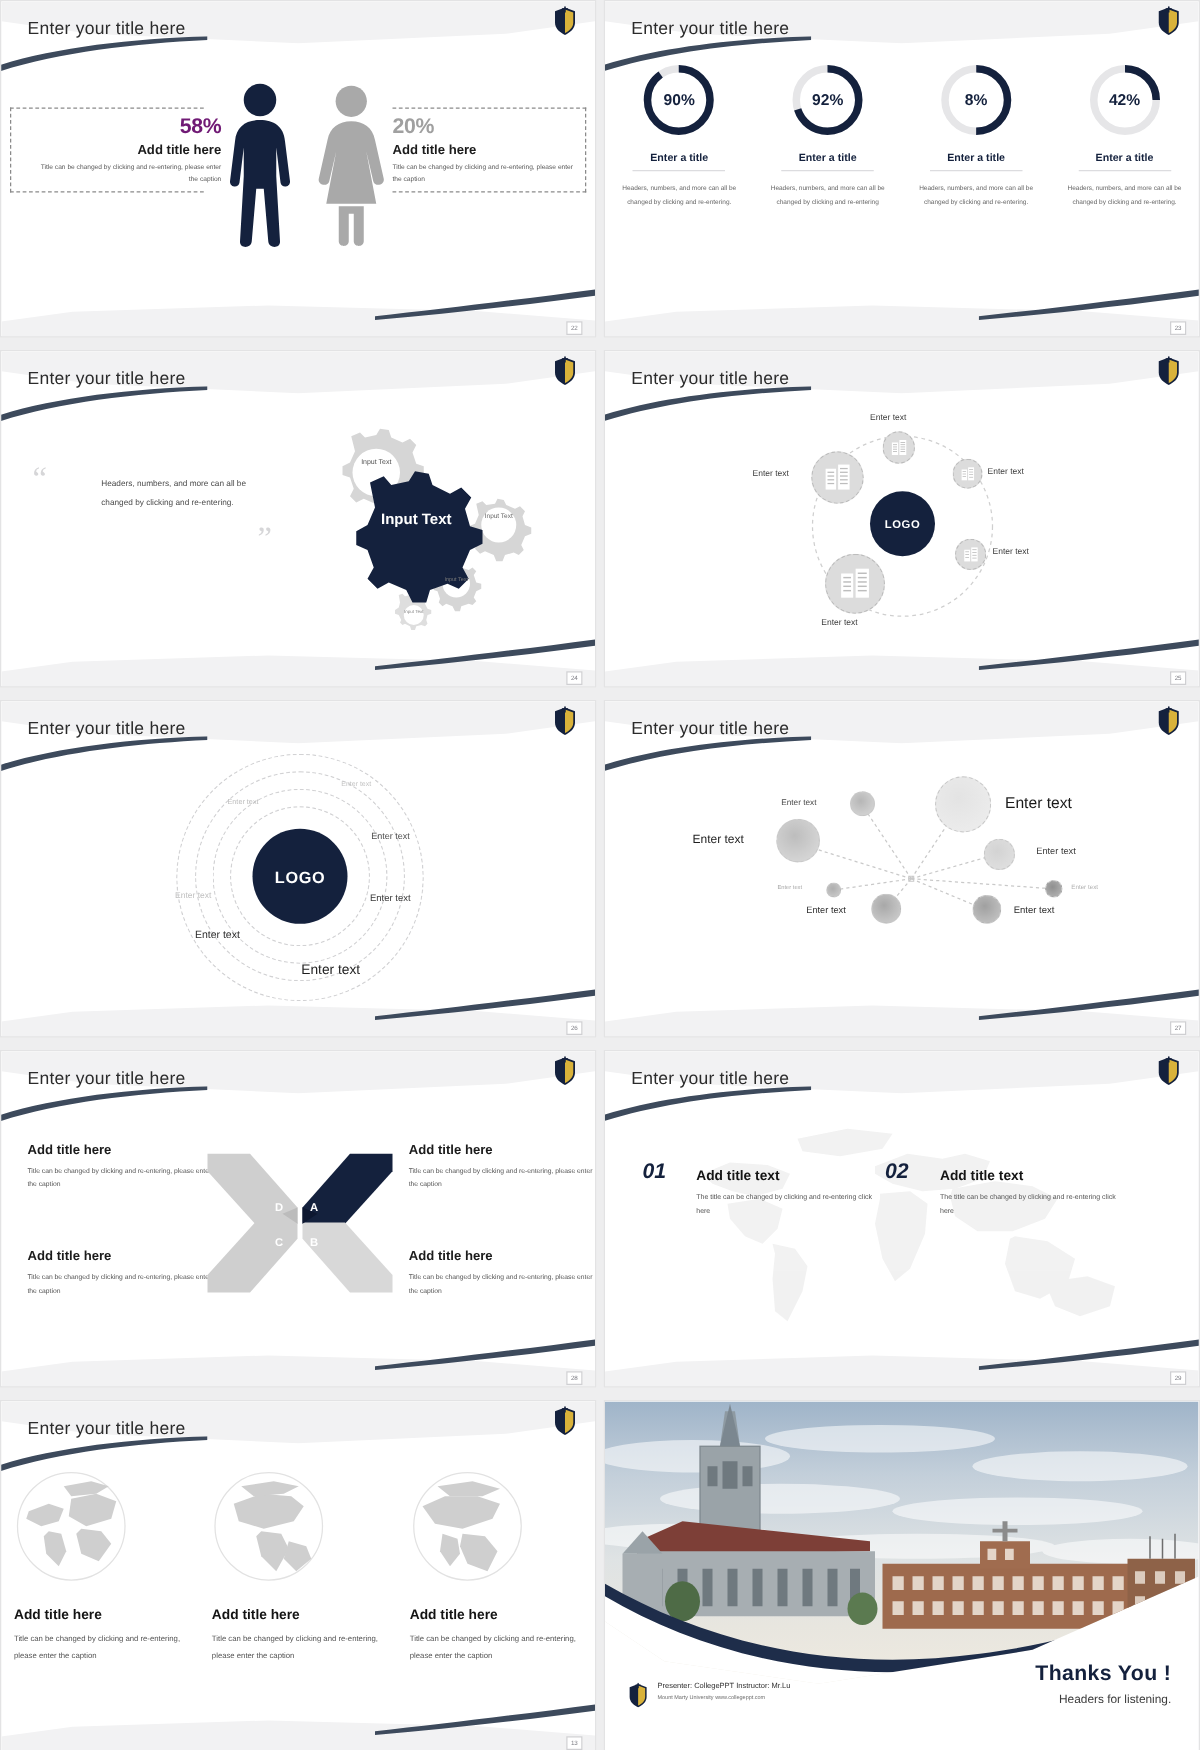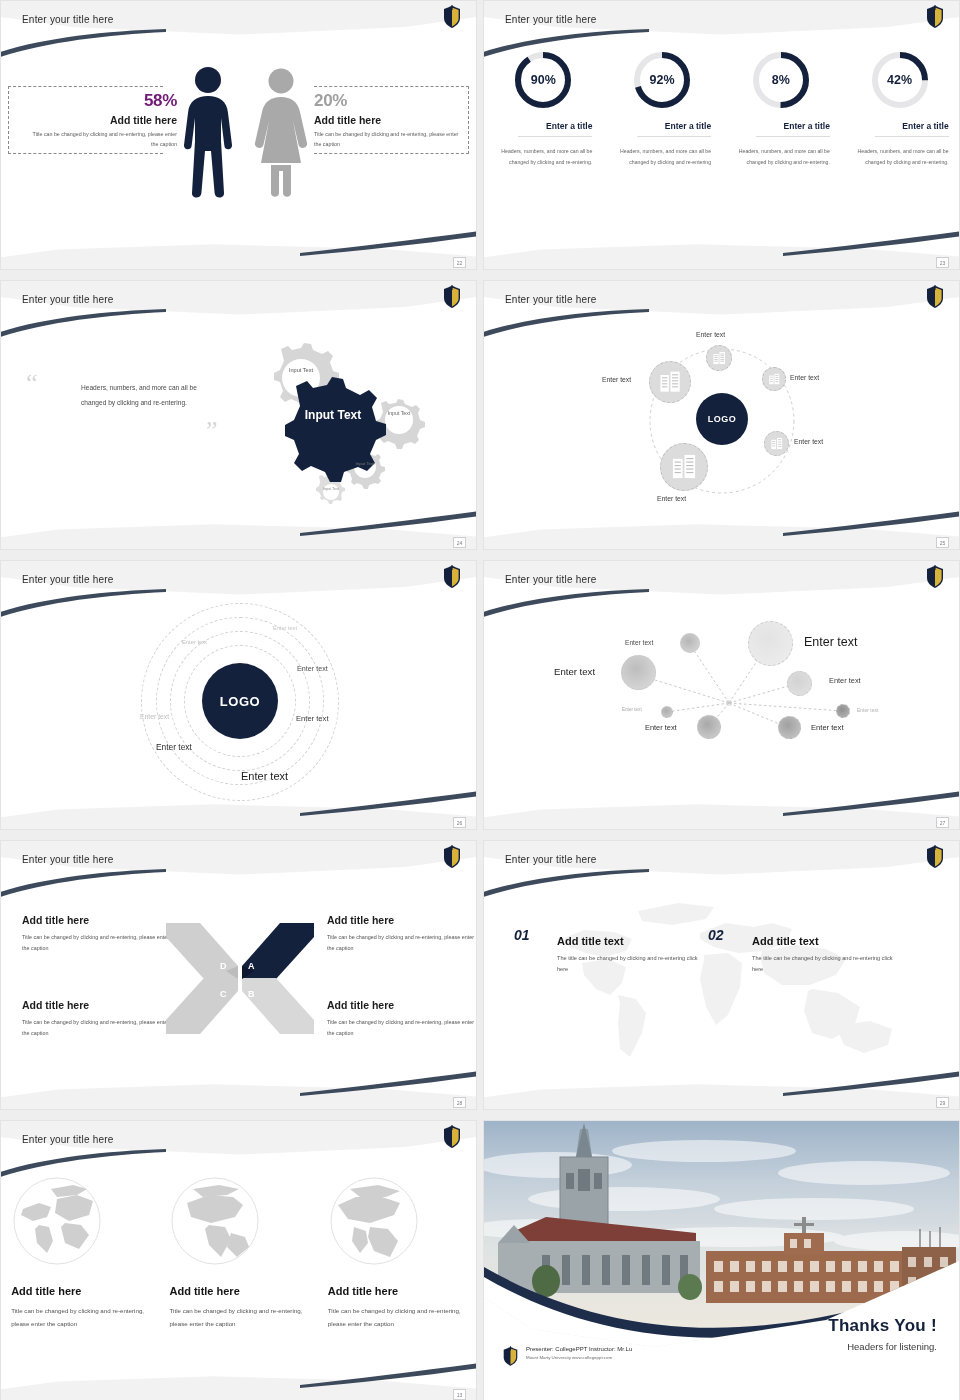--- a/index.html
+++ b/index.html
@@ -33,21 +33,21 @@
     background:#f2f2f3;
     clip-path: polygon(0 0,100% 0,100% 38%, 85% 62%, 50% 80%, 15% 62%, 0 38%);
   }
   .footband {
     position:absolute; left:0; right:0; bottom:0; height:28px;
     background:#f2f2f3;
     clip-path: polygon(0 100%,100% 100%,100% 55%, 80% 28%, 45% 12%, 12% 30%, 0 58%);
   }
   .title {
     position:absolute; left:21px; top:13px;
-    font-size:10px; color:#2b2b2b; letter-spacing:.2px;
+    font-size:14px; color:#2b2b2b; letter-spacing:.2px;
     white-space:nowrap;
   }
   
   .crest { position:absolute; right:14px; top:4px; width:20px; height:24px; }
   
   .sw-tl, .sw-br { position:absolute; pointer-events:none; }
   .sw-tl { left:-10px; top:28px; width:175px; height:35px; }
   .sw-br { right:-4px; bottom:12px; width:180px; height:28px; }
   .pagenum {
     position:absolute; right:10px; bottom:1px;
@@ -65,21 +65,21 @@
   .s1-right { position:absolute; left:313px; top:48px; width:152px; text-align:left; }
   .s1-dash-l { position:absolute; left:7px; top:43px; width:155px; height:68px;
     border:1px dashed #8a8a8a; border-right:none; }
   .s1-dash-r { position:absolute; right:7px; top:43px; width:155px; height:68px;
     border:1px dashed #8a8a8a; border-left:none; }
   .s1-man { position:absolute; left:178px; top:22px; width:58px; height:135px; }
   .s1-woman { position:absolute; left:250px; top:24px; width:60px; height:132px; }
 
   
   .s2-row { position:absolute; left:0; right:0; top:6px; display:flex; justify-content:space-around; }
-  .s2-col { width:98px; text-align:right; }
+  .s2-col { width:98px; text-align:center; }
   .donut { position:relative; width:62px; height:62px; margin:0 auto; }
   .donut .pct {
     position:absolute; inset:0; display:flex; align-items:center; justify-content:center;
     font-size:12.5px; font-weight:bold; color:#14213d;
   }
   .s2-title { font-size:8.5px; font-weight:bold; color:#14213d; margin-top:10px;
      padding-bottom:5px; border-bottom:1px solid #dcdcdf; display:inline-block; min-width:74px;}
   .s2-desc { font-size:5.2px; color:#656565; line-height:2.05; margin-top:9px; }
 
   
@@ -117,38 +117,38 @@
   
   .s7blk { position:absolute; width:150px; }
   .s7h { font-size:10.5px; font-weight:bold; color:#1c1c1c; }
   .s7p { font-size:5.4px; color:#555; line-height:2.0; margin-top:6px; }
   .s7art { position:absolute; left:163px; top:38px; width:152px; height:115px; }
   .s7letter { position:absolute; font-size:9px; font-weight:bold; color:#fff; }
 
   
   .s8map { position:absolute; left:50%; top:50%; transform:translate(-50%,-50%);
      width:400px; height:180px; opacity:.38; }
-  .s8num { position:absolute; font-size:14px; font-weight:bold; font-style:italic; color:#14213d; }
+  .s8num { position:absolute; font-size:17px; font-weight:bold; font-style:italic; color:#14213d; }
   .s8h { position:absolute; font-size:11px; font-weight:bold; color:#141414; }
   .s8p { position:absolute; font-size:5.6px; color:#555; line-height:2.0; width:145px; }
 
   
   .s9row { position:absolute; left:0; right:0; top:12px; display:flex; justify-content:space-around; }
   .s9col { width:138px; }
   .s9globe { width:92px; height:92px; margin:0 auto; }
   .s9h { font-size:11px; font-weight:bold; color:#141414; margin-top:14px; }
   .s9p { font-size:6.2px; color:#535353; line-height:2.1; margin-top:7px; }
 
   
   .s10 { position:absolute; inset:0; background:#fff; overflow:hidden; }
   .photo { position:absolute; left:0; right:0; top:0; height:226px; overflow:hidden;
      clip-path: polygon(0 0, 100% 0, 100% 62%, 72% 88%, 36% 100%, 10% 92%, 0 78%); }
   .sky { position:absolute; inset:0;
      background:linear-gradient(#9fb4c9 0%, #c3cfda 26%, #dfe3e4 56%, #e8e6df 80%, #efeae0 100%); }
-  .thanks { position:absolute; right:22px; bottom:49px; text-align:right; }
+  .thanks { position:absolute; right:22px; bottom:36px; text-align:right; }
   .thanks-h { font-size:17px; font-weight:bold; color:#14213d; letter-spacing:.3px; }
   .thanks-s { font-size:9.5px; color:#3a3a3a; margin-top:5px; }
   .s10foot { position:absolute; left:18px; bottom:34px; display:flex; align-items:flex-start; gap:7px; }
   .s10l1 { font-size:6px; color:#2f2f2f; }
   .s10l2 { font-size:4.4px; color:#6d6d6d; margin-top:3px; }
 </style>
 </head>
 <body>
 
 <div id="grid">

